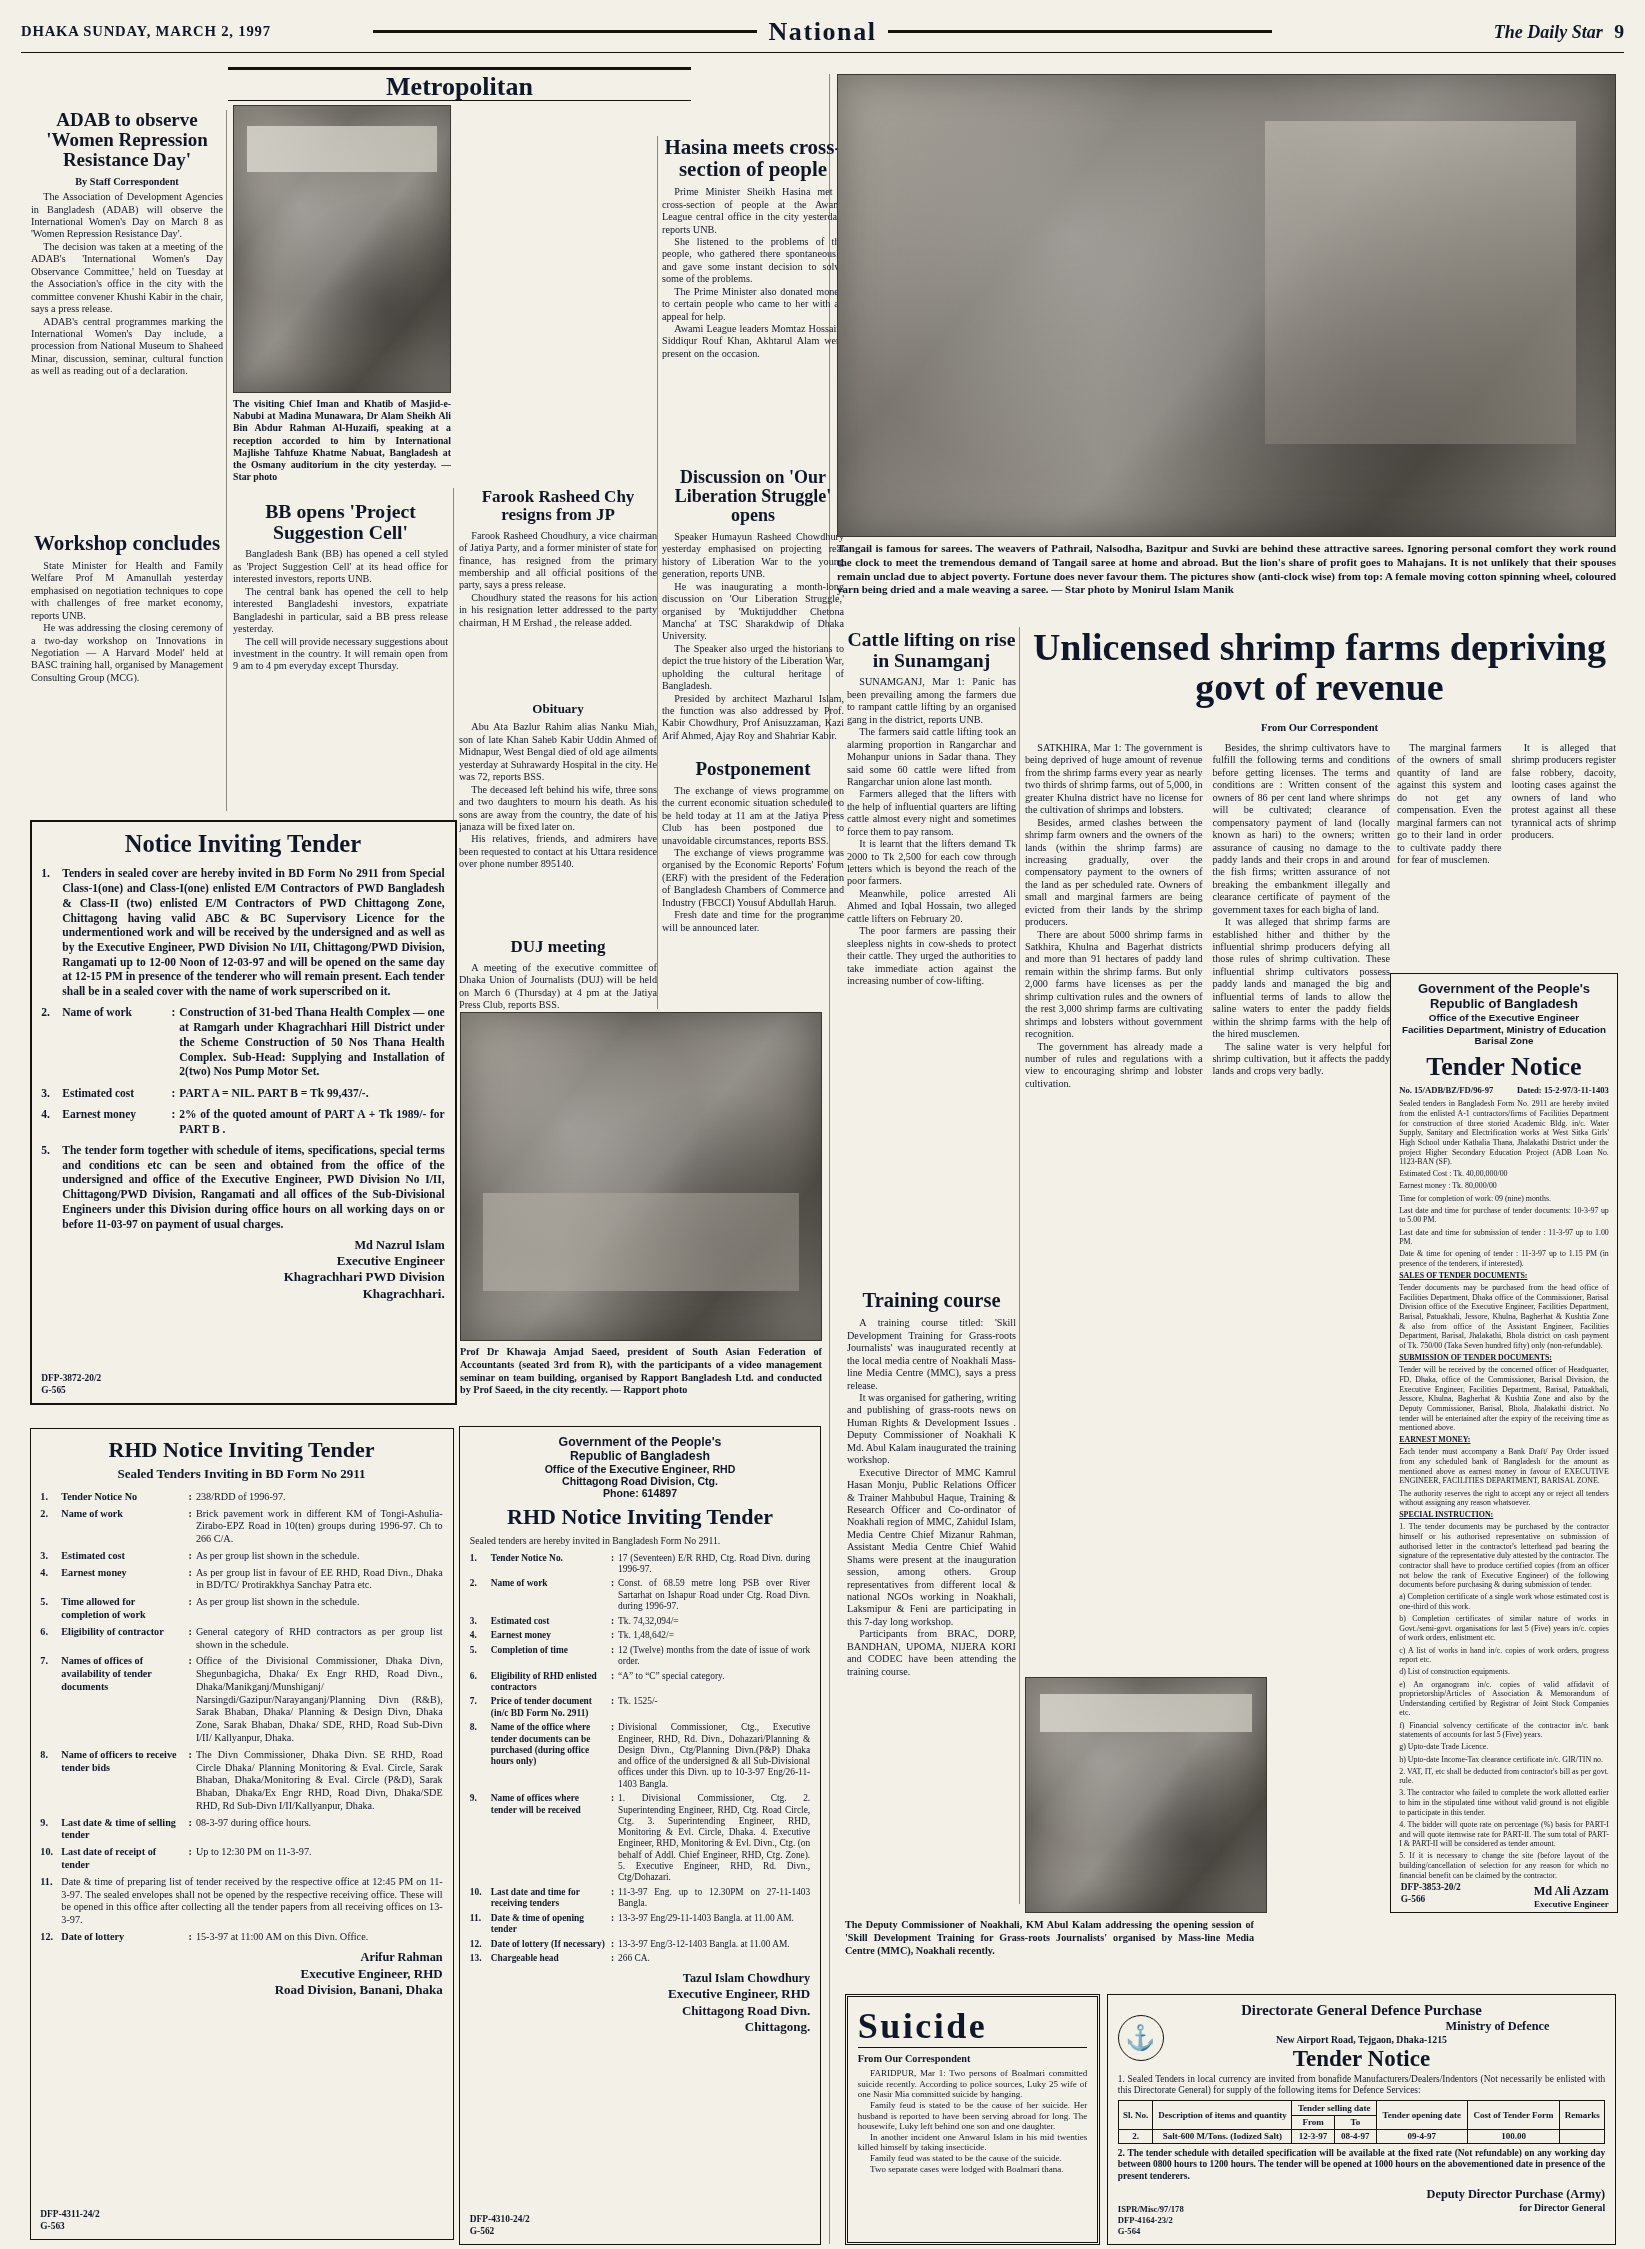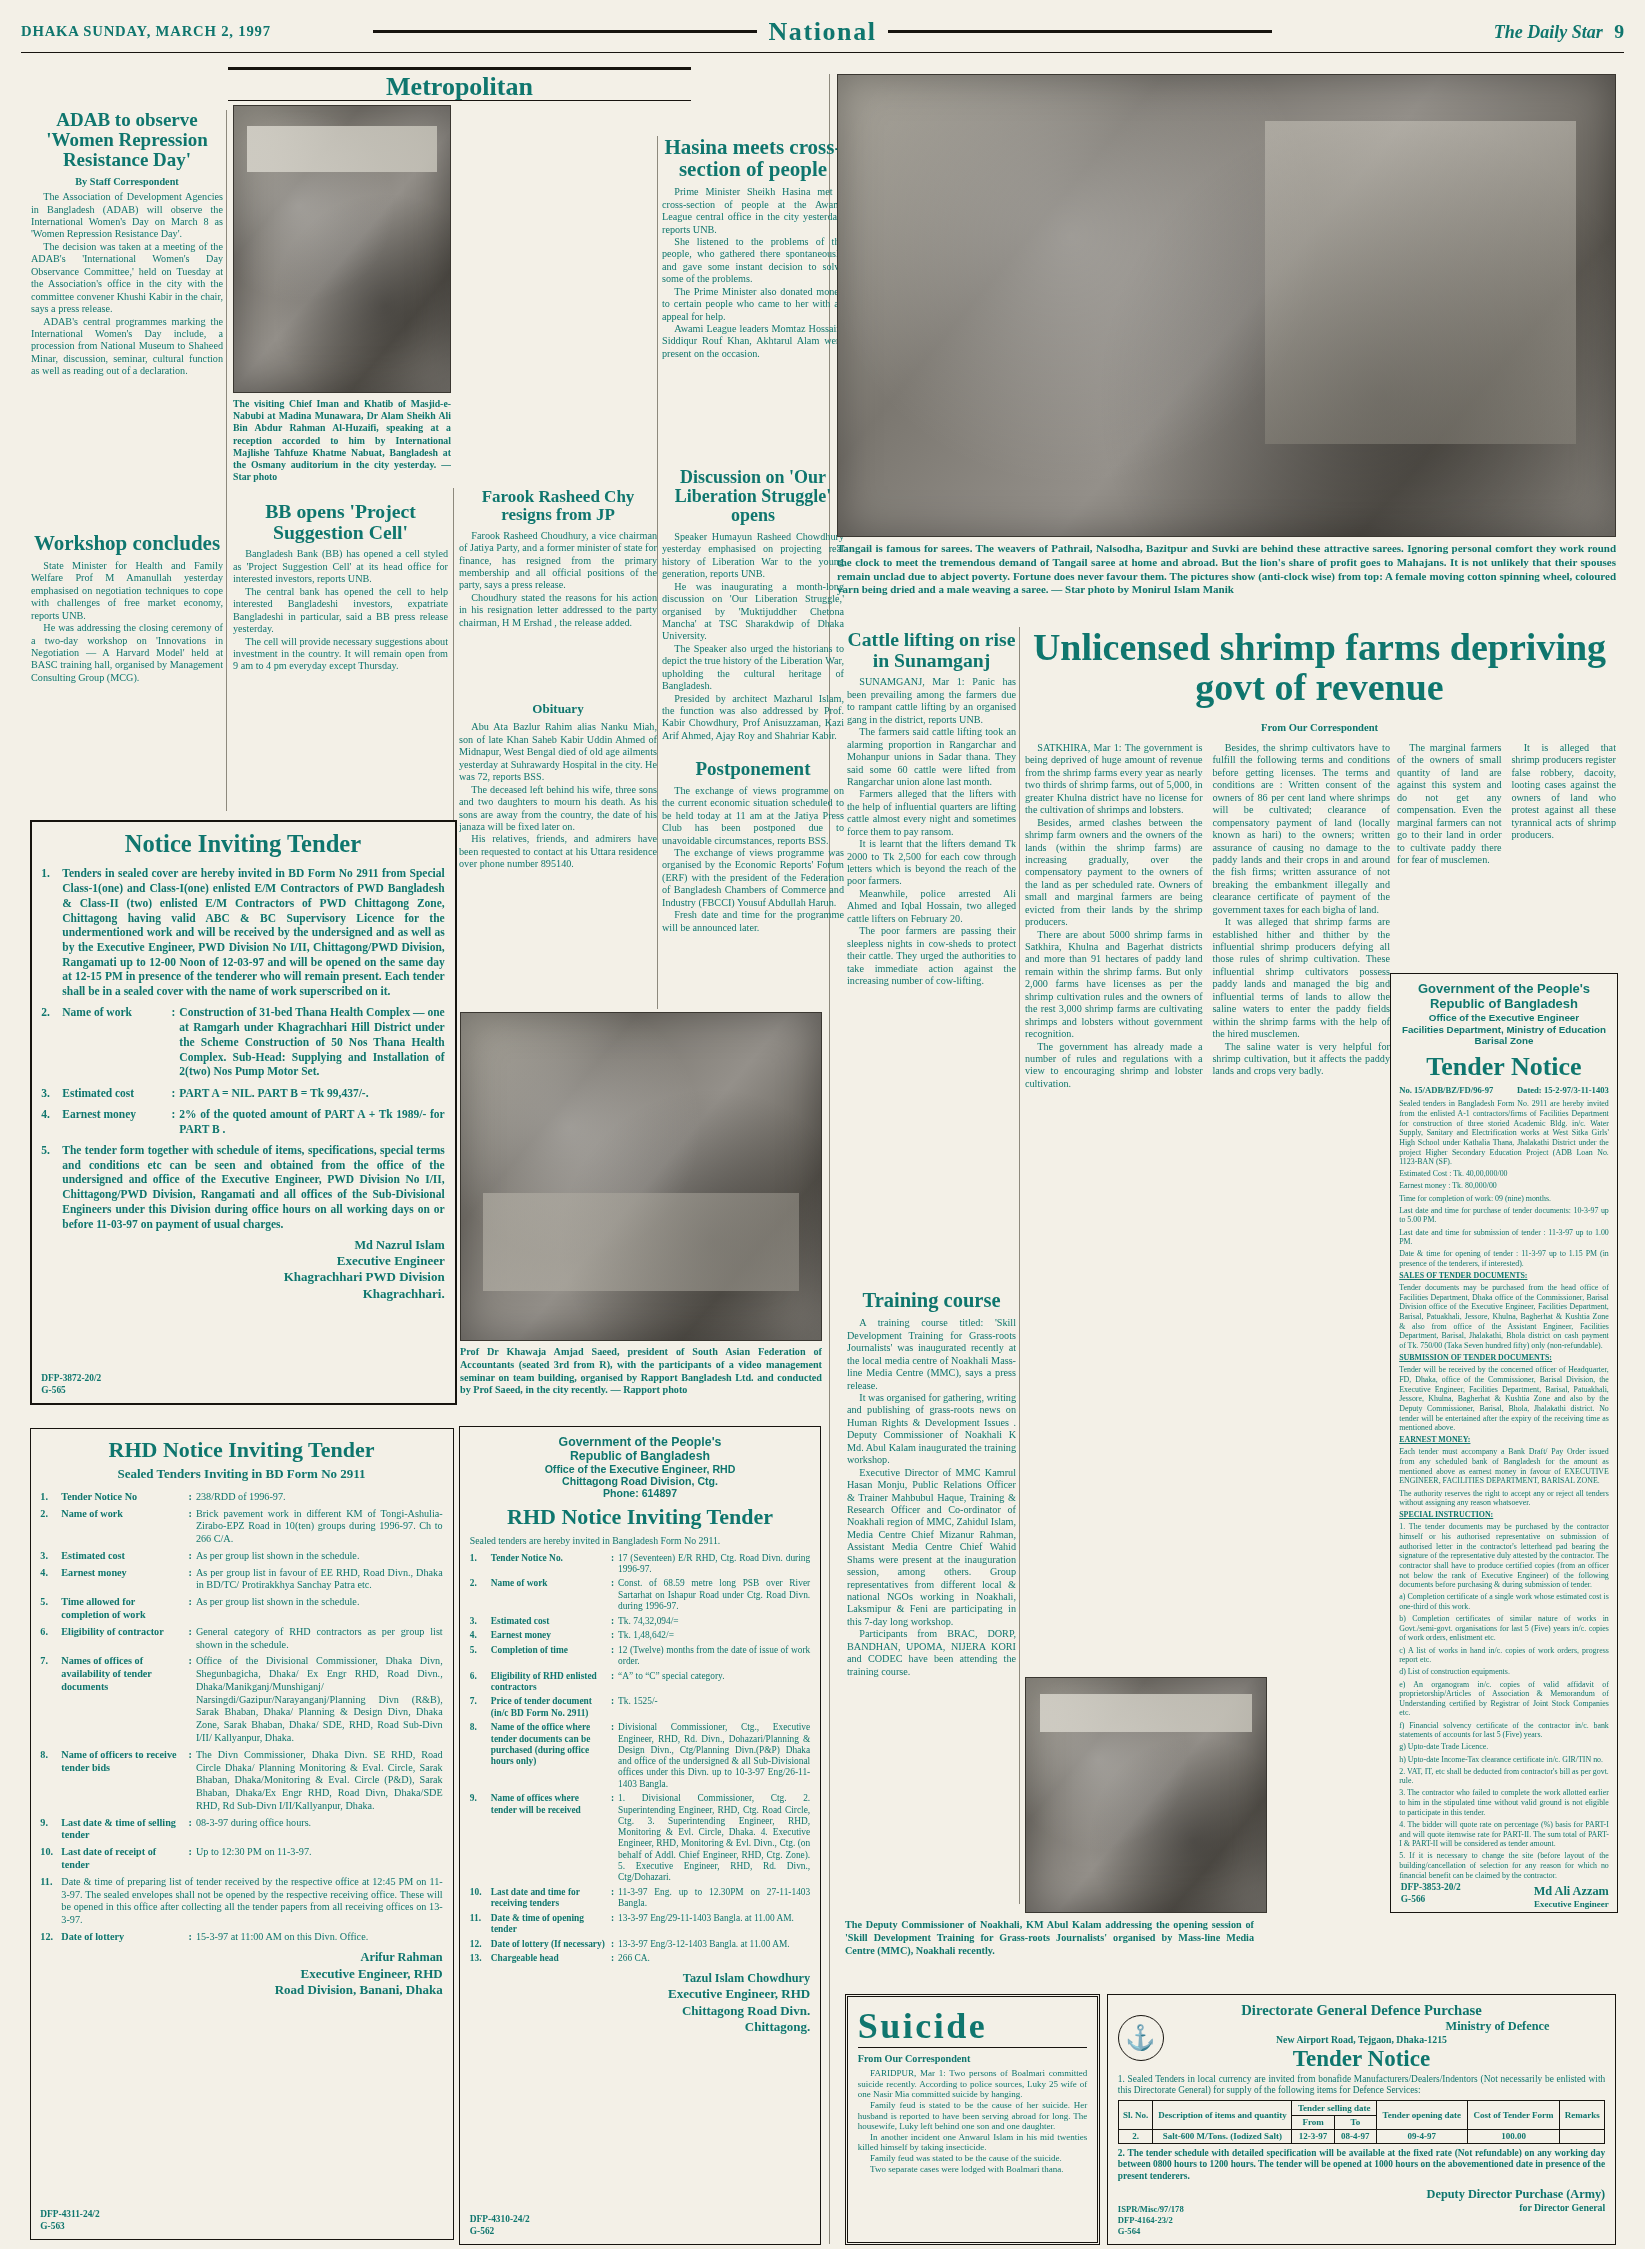--- a/index.html
+++ b/index.html
@@ -1,18 +1,18 @@
 <!DOCTYPE html>
 <html style="font-size:13px"><head>
 <meta charset="utf-8">
 <style>
   * { margin:0; padding:0; box-sizing:border-box; }
   html,body { background:#b8b5ad; }
   #page { position:relative; width:1646px; height:2250px; margin:0 auto;
-          background:#f3f0e7; color:#0f766e;
+          background:#f3f0e7; color:#0f172a;
           font-family:"Liberation Serif", serif; overflow:hidden; }
   .abs { position:absolute; }
   .vrule { width:0.8px; background:#8d897d; }
   
   #header { left:21px; top:11.5px; width:1603px; height:41px; display:flex; align-items:center;
             border-bottom:1.6px solid #17140f; }
   .h-date { font-size:14.7px; font-weight:bold; letter-spacing:0.8px; width:352px; }
   .h-center { flex:1; display:flex; align-items:center; gap:11.5px; }
   .h-rule { flex:1; border-top:3.3px solid #17140f; }
   .h-section { font-size:26px; font-weight:bold; letter-spacing:1.6px; }
@@ -155,20 +155,26 @@
 
   <div class="abs article" style="left:459px; top:702px; width:198px; height:231px;">
     <h3 class="art-head" style="font-size:13px;">Obituary</h3>
     <div class="body">
         <p>Abu Ata Bazlur Rahim alias Nanku Miah, son of late Khan Saheb Kabir Uddin Ahmed of Midnapur, West Bengal died of old age ailments yesterday at Suhrawardy Hospital in the city. He was 72, reports BSS.</p>
         <p>The deceased left behind his wife, three sons and two daughters to mourn his death. As his sons are away from the country, the date of his janaza will be fixed later on.</p>
         <p>His relatives, friends, and admirers have been requested to contact at his Uttara residence over phone number 895140.</p>
       </div>
   </div>
 
+  <div class="abs article" style="left:459px; top:938px; width:198px; height:85px;">
+    <h3 class="art-head" style="font-size:17px;">DUJ meeting</h3>
+    <div class="body">
+        <p>A meeting of the executive committee of Dhaka Union of Journalists (DUJ) will be held on March 6 (Thursday) at 4 pm at the Jatiya Press Club, reports BSS.</p>
+      </div>
+  </div>
 
   <div class="abs article" style="left:662px; top:136px; width:182px; height:328px;">
     <h3 class="art-head" style="font-size:21px;">Hasina meets cross-section of people</h3>
     <div class="body">
         <p>Prime Minister Sheikh Hasina met a cross-section of people at the Awami League central office in the city yesterday, reports UNB.</p>
         <p>She listened to the problems of the people, who gathered there spontaneously and gave some instant decision to solve some of the problems.</p>
         <p>The Prime Minister also donated money to certain people who came to her with an appeal for help.</p>
         <p>Awami League leaders Momtaz Hossain, Siddiqur Rouf Khan, Akhtarul Alam were present on the occasion.</p>
       </div>
   </div>

